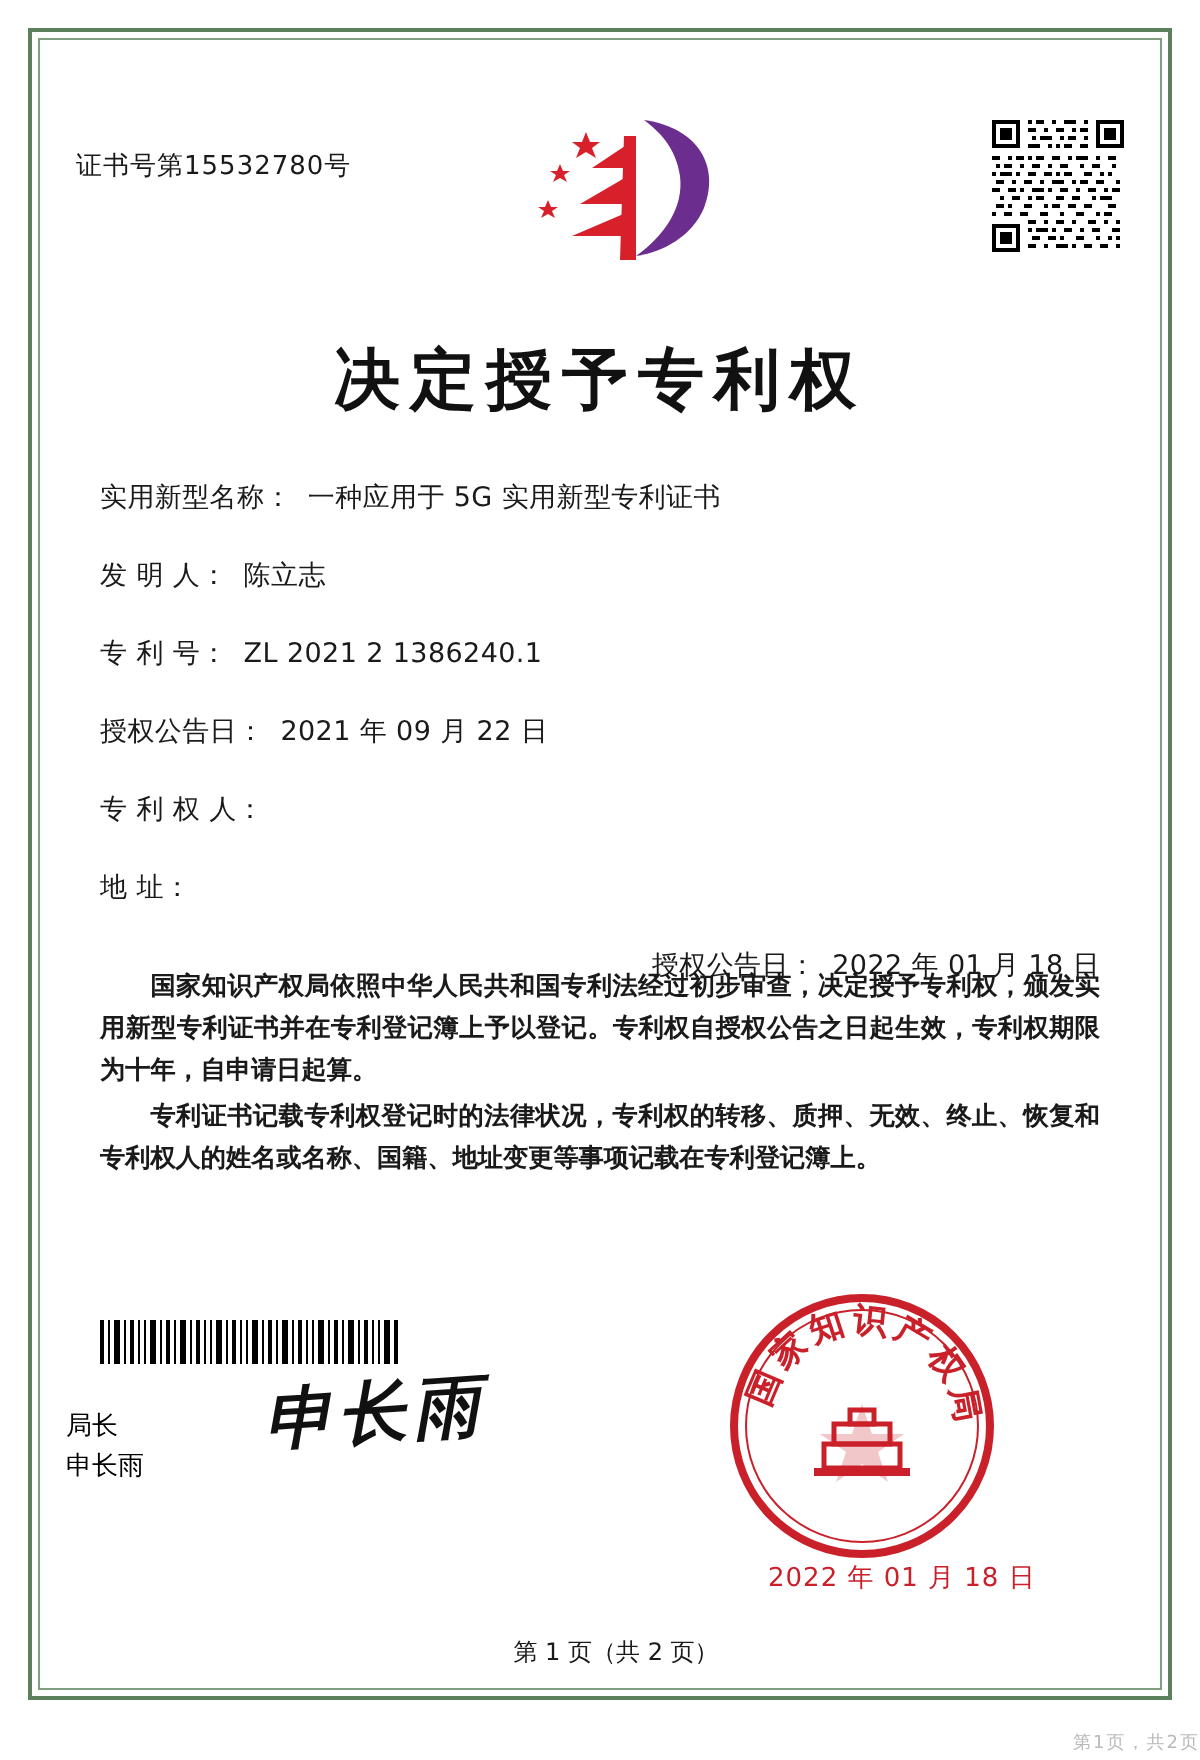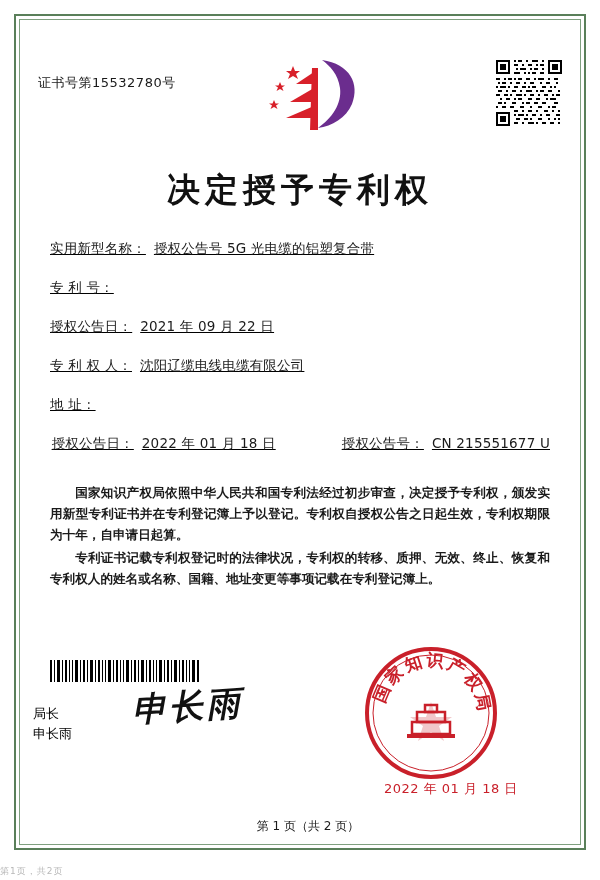--- a/index.html
+++ b/index.html
@@ -94,21 +94,20 @@
     letter-spacing: 5px;
     color: #111111;
   }
 
   
   .fields {
     position: absolute;
     left: 18px;
     right: 18px;
     top: 208px;
-    text-decoration: underline;
   }
   .field-row {
     display: flex;
     align-items: baseline;
     margin-bottom: 21px;
     font-size: 13.5px;
     color: #1a1a1a;
   }
   .field-label {
     white-space: nowrap;
@@ -204,21 +203,21 @@
     text-align: center;
     font-size: 12px;
     color: #1a1a1a;
   }
 
   .bottom-strip {
     position: absolute;
     left: 0;
     right: 0;
     bottom: 2px;
-    text-align: left;
+    text-align: right;
     font-size: 9px;
     color: #b9b9b9;
     letter-spacing: 1px;
   }
 </style>
 </head>
 <body>
 
 <div class="page">
 
@@ -378,49 +377,49 @@
         </g>
       </svg>
     </div>
 
     <div class="doc-title">决定授予专利权</div>
 
     <div class="fields">
 
       <div class="field-row">
         <span class="field-label">实用新型名称：</span>
-        <span class="field-value">授权公告号 5G 光电缆的铝塑复合带</span>
-      </div>
-
+        <span class="field-value">一种应用于 5G 实用新型专利证书</span>
+      </div>
+
+      <div class="field-row">
+        <span class="field-label spaced">发 明 人：</span>
+        <span class="field-value">陈立志</span>
+      </div>
 
       <div class="field-row">
         <span class="field-label spaced">专 利 号：</span>
+        <span class="field-value">ZL 2021 2 1386240.1</span>
       </div>
 
       <div class="field-row">
         <span class="field-label">授权公告日：</span>
         <span class="field-value">2021 年 09 月 22 日</span>
       </div>
 
       <div class="field-row">
         <span class="field-label spaced">专 利 权 人：</span>
-        <span class="field-value">沈阳辽缆电线电缆有限公司</span>
       </div>
 
       <div class="field-row">
         <span class="field-label spaced">地        址：</span>
       </div>
 
       <div class="field-row split">
         <span class="field-label">授权公告日：</span>
         <span class="field-value">2022 年 01 月 18 日</span>
-        <span class="field-second">
-          <span class="field-label">授权公告号：</span>
-          <span class="field-value">CN 215551677 U</span>
-        </span>
       </div>
 
     </div>
 
     <div class="paras">
       <div class="para">国家知识产权局依照中华人民共和国专利法经过初步审查，决定授予专利权，颁发实用新型专利证书并在专利登记簿上予以登记。专利权自授权公告之日起生效，专利权期限为十年，自申请日起算。</div>
       <div class="para">专利证书记载专利权登记时的法律状况，专利权的转移、质押、无效、终止、恢复和专利权人的姓名或名称、国籍、地址变更等事项记载在专利登记簿上。</div>
     </div>
 
     <div class="barcode">

